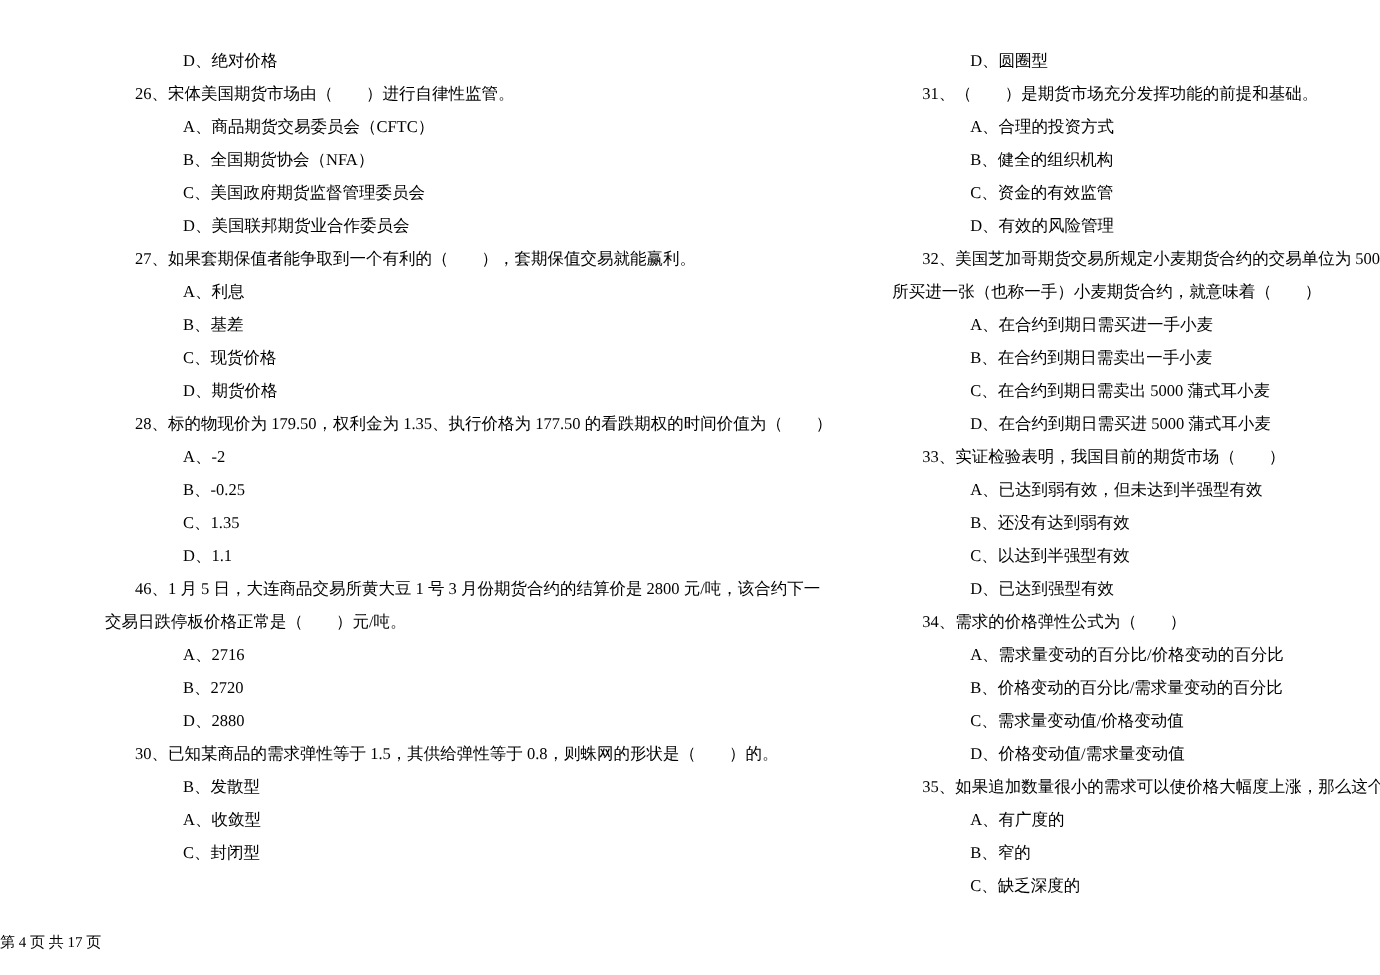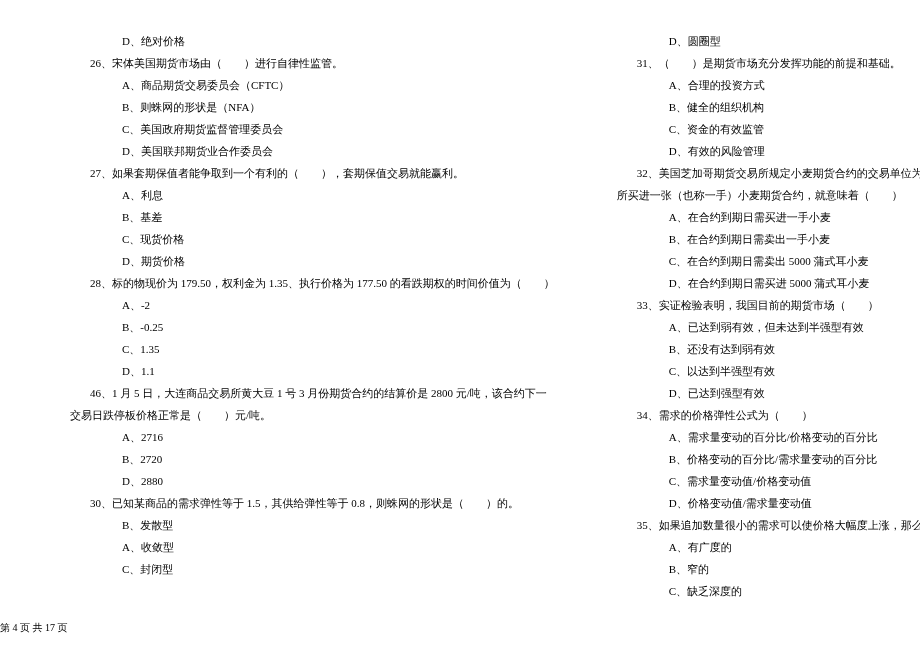--- a/index.html
+++ b/index.html
@@ -1,19 +1,18 @@
 <!DOCTYPE html>
 <html><head>
   <meta charset="utf-8">
   <style>
     * {
       margin: 0;
       padding: 0;
       box-sizing: border-box;
-      gap: 22px;
     }
     body {
       width: 920px;
       height: 650px;
       background: #ffffff;
       font-family: "SimSun", "宋体", serif;
       font-size: 11px;
       color: #000000;
       position: relative;
       padding: 30px 0 0 0;
@@ -58,21 +57,21 @@
   </style>
 </head>
 <body>
 
 <div class="page-content">
   <div class="column column-left">
     <div class="option-line">D、绝对价格</div>
 
     <div class="question-line">26、宋体美国期货市场由（　　）进行自律性监管。</div>
     <div class="option-line">A、商品期货交易委员会（CFTC）</div>
-    <div class="option-line">B、则蛛网的形状是（NFA）</div>
+    <div class="option-line">B、全国期货协会（NFA）</div>
     <div class="option-line">C、美国政府期货监督管理委员会</div>
     <div class="option-line">D、美国联邦期货业合作委员会</div>
 
     <div class="question-line">27、如果套期保值者能争取到一个有利的（　　），套期保值交易就能赢利。</div>
     <div class="option-line">A、利息</div>
     <div class="option-line">B、基差</div>
     <div class="option-line">C、现货价格</div>
     <div class="option-line">D、期货价格</div>
 
     <div class="question-line">28、标的物现价为 179.50，权利金为 1.35、执行价格为 177.50 的看跌期权的时间价值为（　　）</div>

